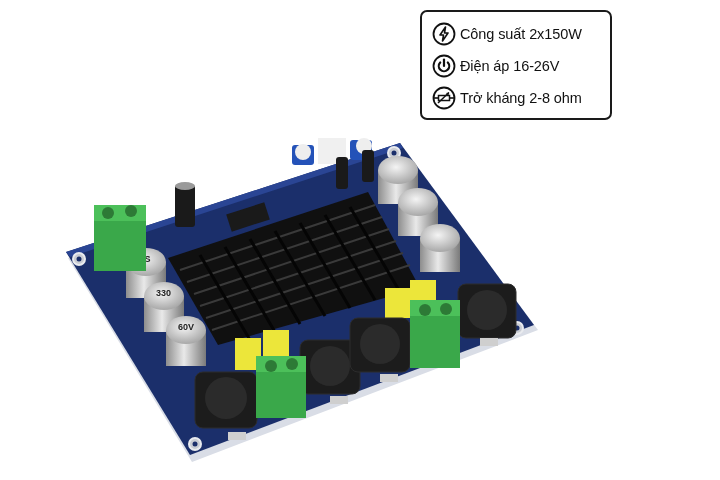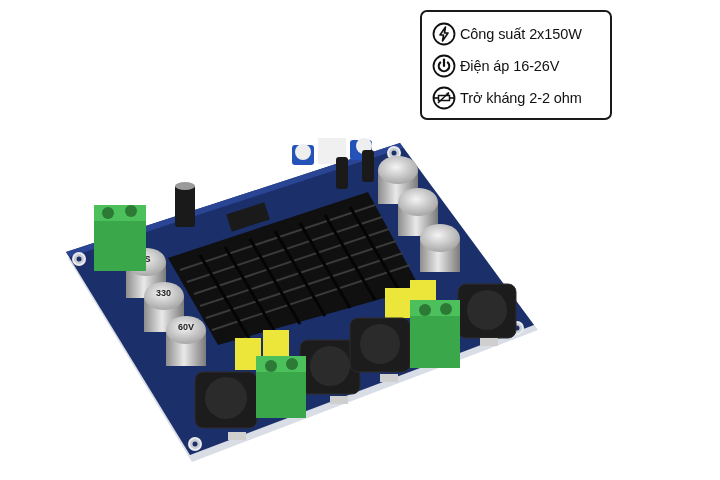--- a/index.html
+++ b/index.html
@@ -157,15 +157,15 @@
     <span class="spec-text">Điện áp 16-26V</span>
   </div>
   <div class="spec-row">
     <svg class="spec-icon" viewBox="0 0 24 24">
       <circle cx="12" cy="12" r="10.5" fill="none" stroke="#111" stroke-width="1.8"></circle>
       <line x1="1.5" y1="12" x2="22.5" y2="12" stroke="#111" stroke-width="1.6"></line>
       <rect x="6.5" y="9.5" width="11" height="5" fill="#fff" stroke="#111" stroke-width="1.5"></rect>
       <line x1="6" y1="17" x2="17" y2="6.5" stroke="#111" stroke-width="1.5"></line>
       <path d="M17 6.5 l-3 0.5 l2.5 2.5 z" fill="#111"></path>
     </svg>
-    <span class="spec-text">Trở kháng 2-2 ohm</span>
+    <span class="spec-text">Trở kháng 2-8 ohm</span>
   </div>
 </div>
 
 </body></html>

